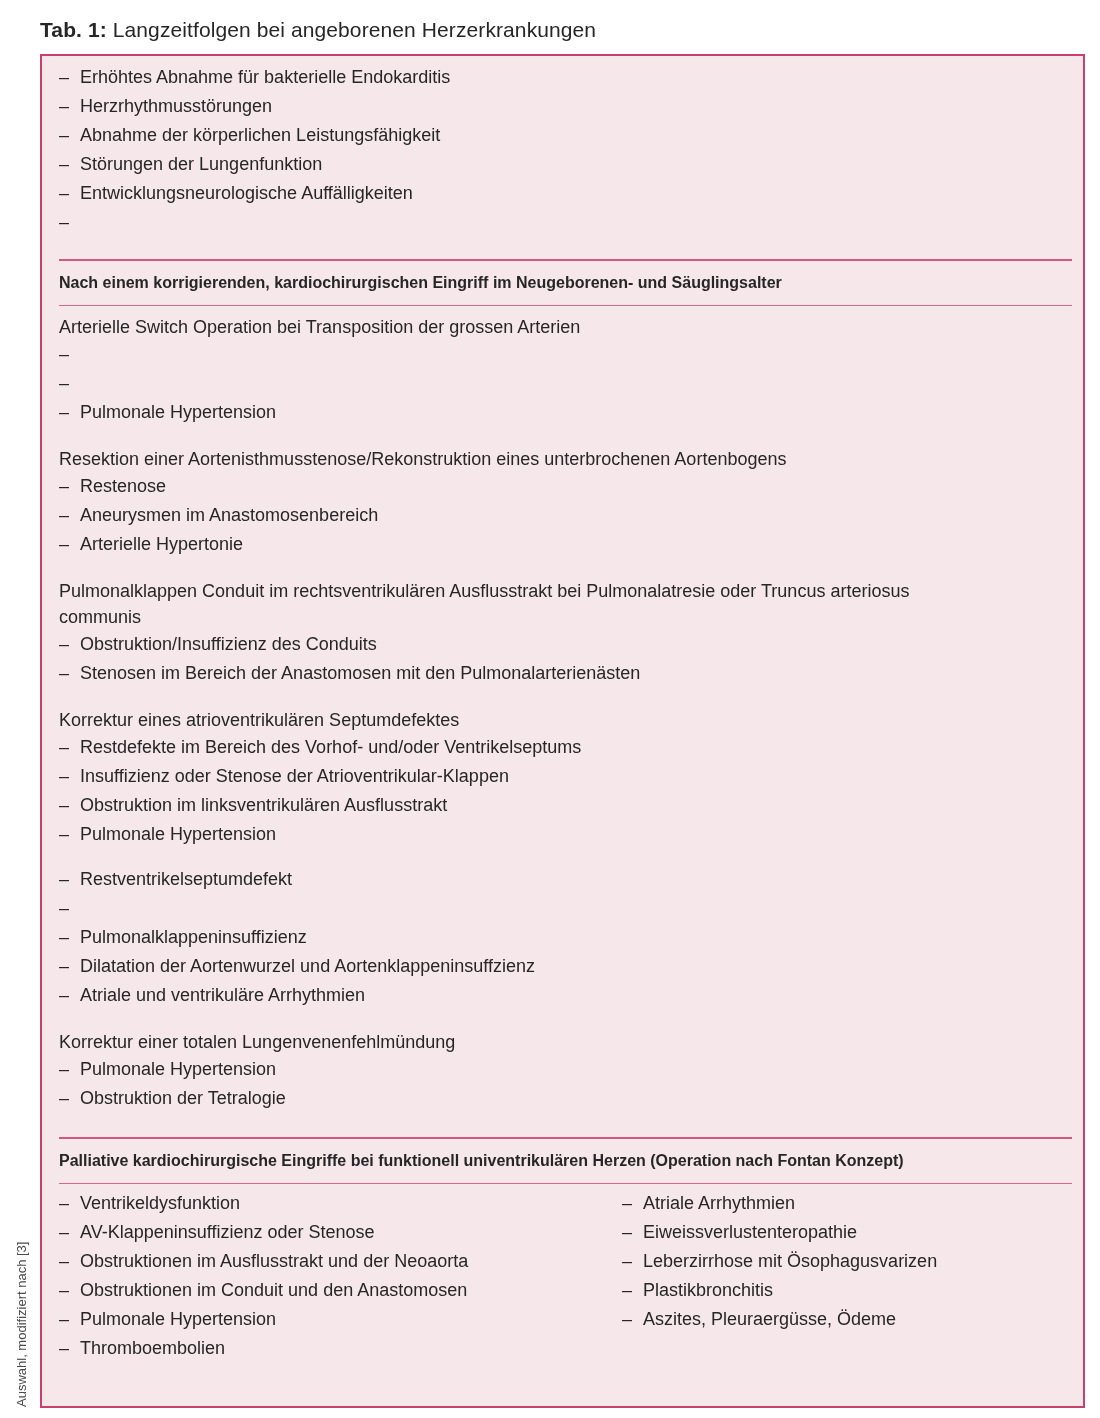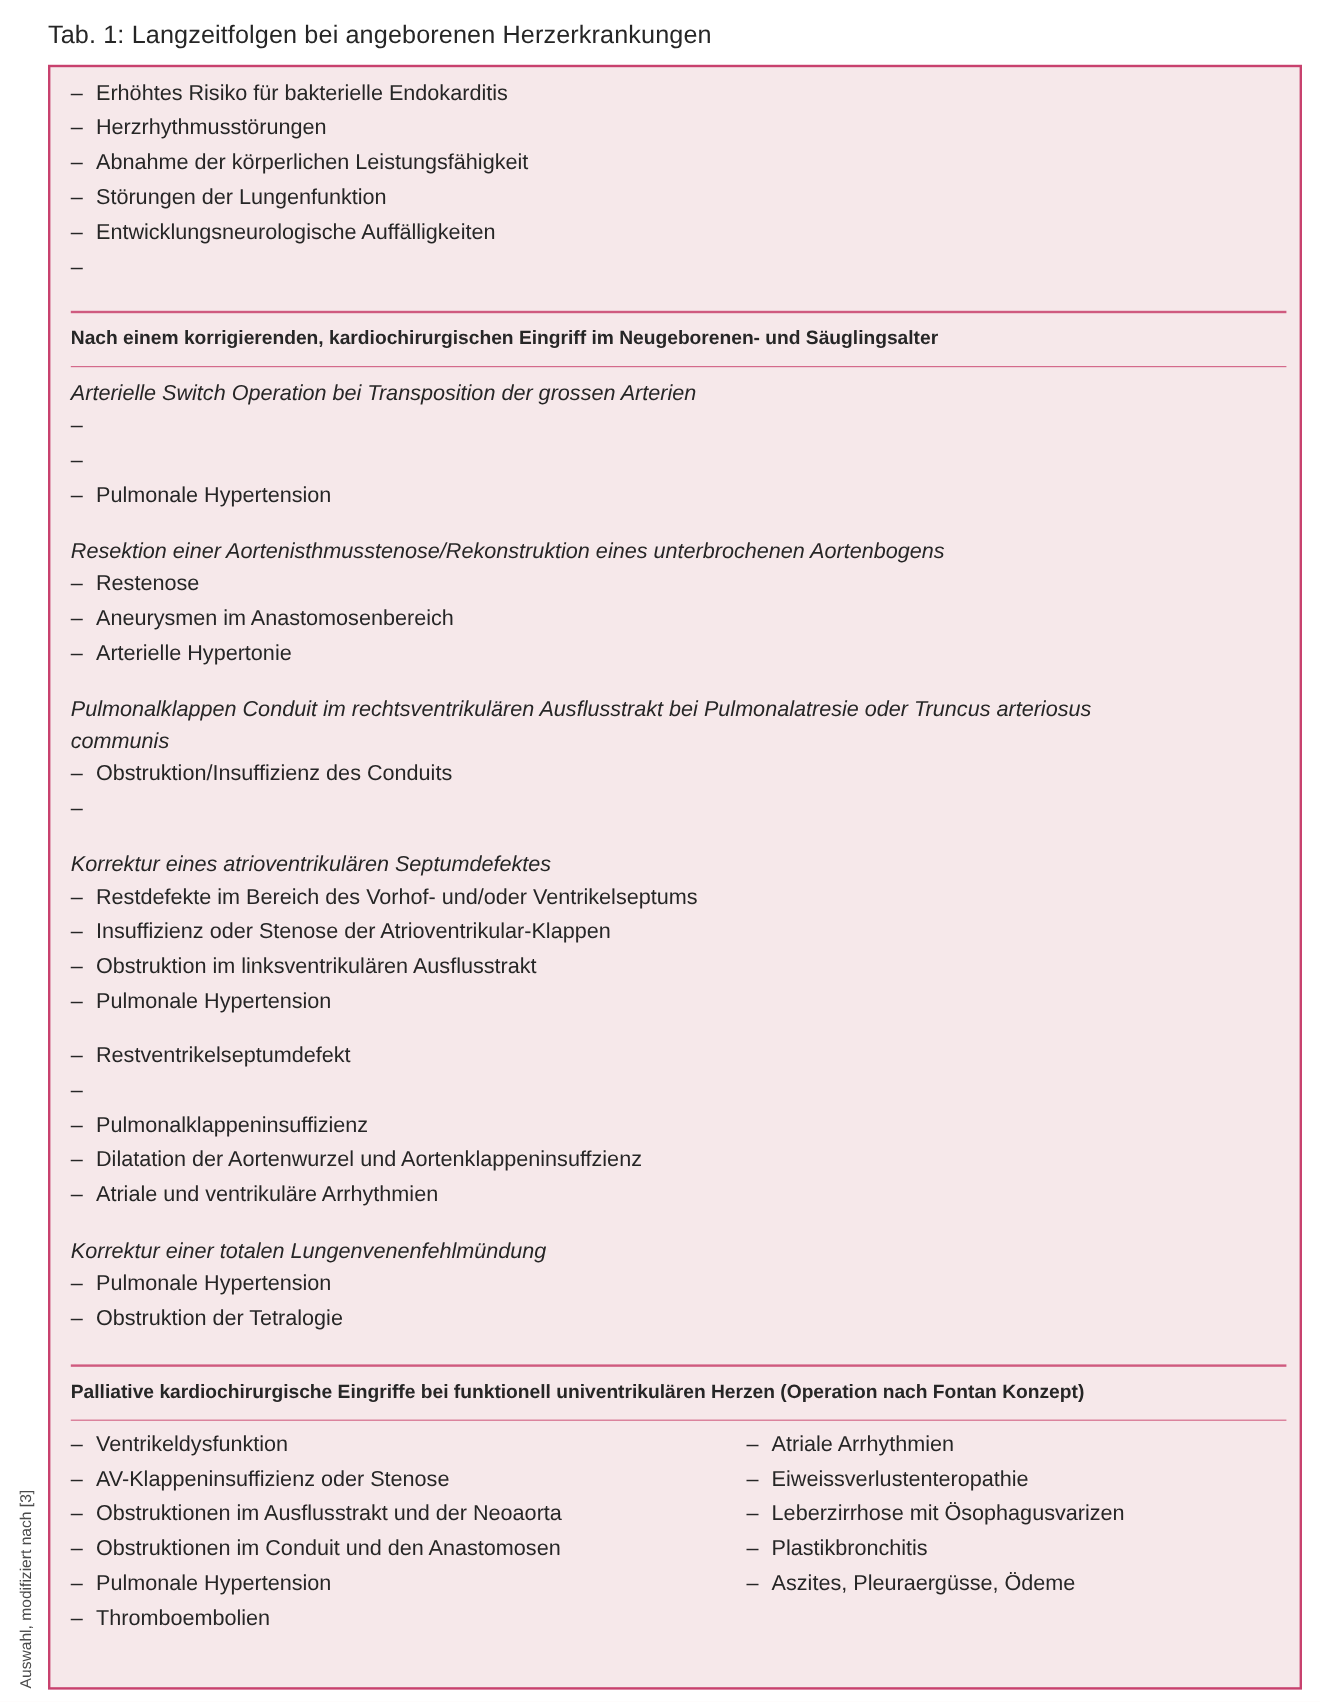--- a/index.html
+++ b/index.html
@@ -1,25 +1,25 @@
 <!DOCTYPE html>
 <html><head>
 <meta charset="utf-8">
 <style>
   html, body { margin: 0; padding: 0; background: #ffffff; }
   body { width: 1100px; height: 1418px; position: relative; overflow: hidden;
          font-family: "Liberation Sans", sans-serif; color: #262626; }
   .title { position: absolute; left: 40px; top: 18px; font-size: 21px; letter-spacing: 0.1px; }
-  .title b { font-weight: normal; }
+  .title b { font-weight: bold; }
   .box { position: absolute; left: 40px; top: 54px; width: 1041px; height: 1350px;
          background: #f6e8ea; border: 2px solid #c8416e; box-sizing: content-box; }
   .inner { position: absolute; left: 17px; top: 7px; width: 1013px; }
   .item { position: relative; height: 29px; line-height: 29px; font-size: 18px; padding-left: 21px; white-space: nowrap; }
   .item .dash { position: absolute; left: 0; top: 0; }
-  .sub { font-style: italic; font-size: 18px; line-height: 26px; padding-top: 3px; }
+  .sub { font-size: 18px; line-height: 26px; padding-top: 3px; }
   .gap { height: 16px; }
   .rule-thick { height: 0; border-top: 2px solid #cf5a7f; }
   .rule-thin { height: 0; border-top: 1px solid #d46a8b; }
   .section-head { font-weight: bold; font-size: 16px; line-height: 44px; height: 44px; white-space: nowrap; }
   .cols { display: flex; }
   .col { width: 563px; }
   .col2 { width: 450px; }
   .side-note { position: absolute; left: 14px; top: 1407px; transform-origin: left top;
                transform: rotate(-90deg); font-size: 13px; color: #4a4a4a; white-space: nowrap; }
 </style>
@@ -28,21 +28,21 @@
 
 <div class="title">
   <b>Tab. 1:</b>
   <span>Langzeitfolgen bei angeborenen Herzerkrankungen</span>
 </div>
 
 <div class="box">
   <div class="inner">
 
     <div>
-      <div class="item"><span class="dash">–</span><span>Erhöhtes Risiko für bakterielle Endokarditis</span></div>
+      <div class="item"><span class="dash">–</span><span>Erhöhtes Abnahme für bakterielle Endokarditis</span></div>
       <div class="item"><span class="dash">–</span><span>Herzrhythmusstörungen</span></div>
       <div class="item"><span class="dash">–</span><span>Abnahme der körperlichen Leistungsfähigkeit</span></div>
       <div class="item"><span class="dash">–</span><span>Störungen der Lungenfunktion</span></div>
       <div class="item"><span class="dash">–</span><span>Entwicklungsneurologische Auffälligkeiten</span></div>
       <div class="item"><span class="dash">–</span></div>
     </div>
 
     <div style="height:22px"></div>
     <div class="rule-thick"></div>
     <div class="section-head">Nach einem korrigierenden, kardiochirurgischen Eingriff im Neugeborenen- und Säuglingsalter</div>
@@ -59,21 +59,21 @@
     <div class="item"><span class="dash">–</span><span>Restenose</span></div>
     <div class="item"><span class="dash">–</span><span>Aneurysmen im Anastomosenbereich</span></div>
     <div class="item"><span class="dash">–</span><span>Arterielle Hypertonie</span></div>
     <div class="gap"></div>
 
     <div class="sub">
       <div>Pulmonalklappen Conduit im rechtsventrikulären Ausflusstrakt bei Pulmonalatresie oder Truncus arteriosus</div>
       <div>communis</div>
     </div>
     <div class="item"><span class="dash">–</span><span>Obstruktion/Insuffizienz des Conduits</span></div>
-    <div class="item"><span class="dash">–</span></div>
+    <div class="item"><span class="dash">–</span><span>Stenosen im Bereich der Anastomosen mit den Pulmonalarterienästen</span></div>
     <div class="gap"></div>
 
     <div class="sub">Korrektur eines atrioventrikulären Septumdefektes</div>
     <div class="item"><span class="dash">–</span><span>Restdefekte im Bereich des Vorhof- und/oder Ventrikelseptums</span></div>
     <div class="item"><span class="dash">–</span><span>Insuffizienz oder Stenose der Atrioventrikular-Klappen</span></div>
     <div class="item"><span class="dash">–</span><span>Obstruktion im linksventrikulären Ausflusstrakt</span></div>
     <div class="item"><span class="dash">–</span><span>Pulmonale Hypertension</span></div>
     <div class="gap"></div>
 
     <div class="item"><span class="dash">–</span><span>Restventrikelseptumdefekt</span></div>

